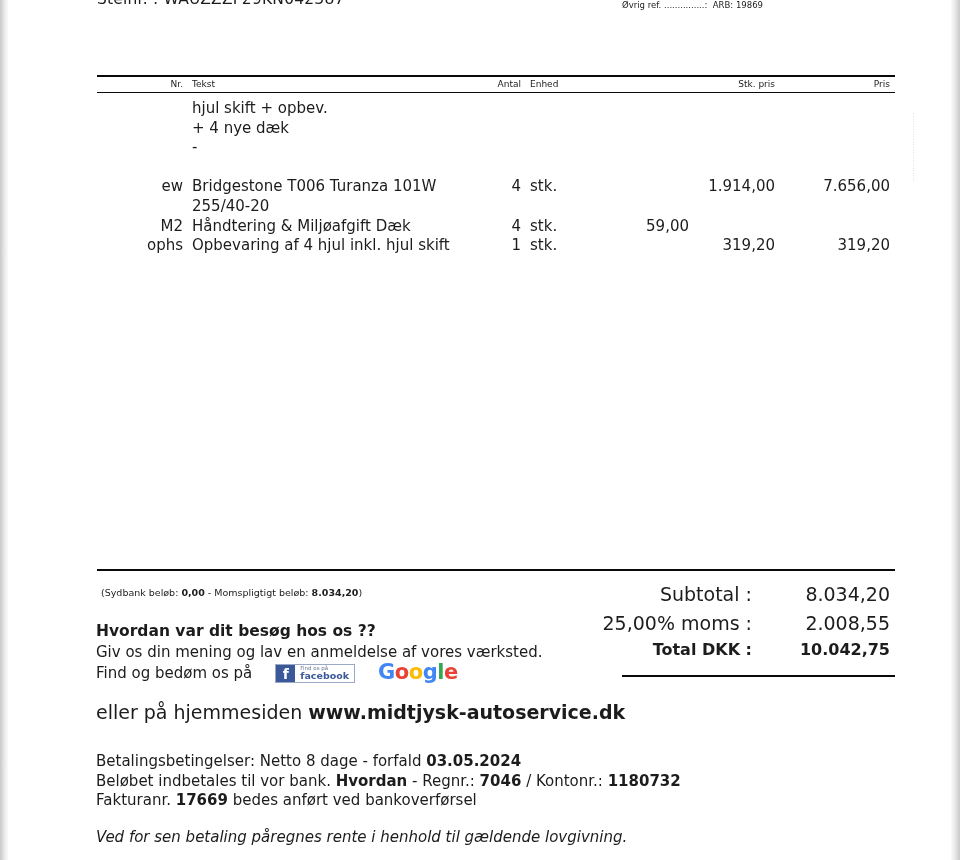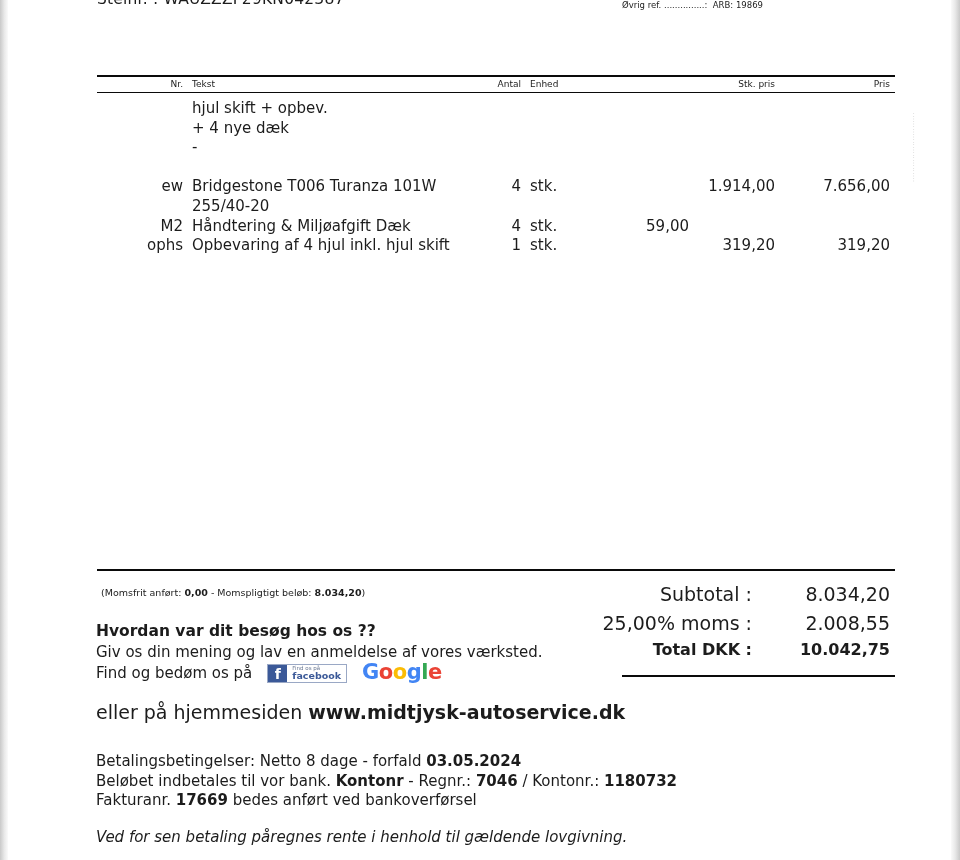--- a/index.html
+++ b/index.html
@@ -43,21 +43,21 @@
   .trow { position:absolute; left:500px; width:390px; display:flex; font-size:19px; }
   .trow .tlabel { flex:1; text-align:right; }
   .trow .tvalue { width:138px; text-align:right; }
   .trow.subtotal { top:583px; }
   .trow.moms     { top:612px; }
   .trow.total    { top:640px; font-size:16px; font-weight:bold; }
   .total-underline { position:absolute; left:622px; top:675px; width:273px; border-top:2px solid #0a0a0a; }
 
   .review-heading { position:absolute; left:96px; top:622px; font-size:15.5px; font-weight:bold; }
   .review-sub     { position:absolute; left:96px; top:643px; font-size:15px; }
-  .rate-line      { position:absolute; left:96px; top:661px; display:flex; align-items:center; gap:15px; font-size:15px; }
+  .rate-line      { position:absolute; left:96px; top:661px; display:flex; align-items:center; gap:23px; font-size:15px; }
 
   .fb-badge { display:flex; align-items:stretch; height:19px; border:1px solid #9aa8c5; background:#fff; }
   .fb-f { width:19px; background:#3b5998; color:#fff; font-weight:bold; font-size:14px;
           display:flex; align-items:flex-end; justify-content:center; line-height:1; padding-bottom:1px; }
   .fb-text { display:flex; flex-direction:column; justify-content:center; padding:0 5px; }
   .fb-find { font-size:5.5px; color:#6b7994; line-height:6px; }
   .fb-brand { font-size:9.5px; font-weight:bold; color:#3b5998; line-height:10px; }
 
   .google-logo { font-size:21px; font-weight:600; letter-spacing:-.5px; position:relative; top:-1px; }
 
@@ -132,21 +132,21 @@
         <span class="c antal">1</span>
         <span class="c enhed">stk.</span>
         <span class="c stk">319,20</span>
         <span class="c pris">319,20</span>
       </div>
     </div>
   </div>
 
   <div class="sep"></div>
 
-  <div class="vat-note"><span>(Momsfrit anført: </span><b>0,00</b><span> - Momspligtigt beløb: </span><b>8.034,20</b><span>)</span></div>
+  <div class="vat-note"><span>(Sydbank beløb: </span><b>0,00</b><span> - Momspligtigt beløb: </span><b>8.034,20</b><span>)</span></div>
 
   <div class="trow subtotal">
     <span class="tlabel">Subtotal :</span>
     <span class="tvalue">8.034,20</span>
   </div>
   <div class="trow moms">
     <span class="tlabel">25,00% moms :</span>
     <span class="tvalue">2.008,55</span>
   </div>
   <div class="trow total">
@@ -164,17 +164,17 @@
       <span class="fb-text">
         <span class="fb-find">Find os på</span>
         <span class="fb-brand">facebook</span>
       </span>
     </span>
     <span class="google-logo"><span style="color:#4285F4">G</span><span style="color:#EA4335">o</span><span style="color:#FBBC05">o</span><span style="color:#4285F4">g</span><span style="color:#34A853">l</span><span style="color:#EA4335">e</span></span>
   </div>
   <div class="website"><span>eller på hjemmesiden </span><b>www.midtjysk-autoservice.dk</b></div>
 
   <div class="payline1"><span>Betalingsbetingelser: Netto 8 dage - forfald </span><b>03.05.2024</b></div>
-  <div class="payline2"><span>Beløbet indbetales til vor bank. </span><b>Kontonr</b><span> - Regnr.: </span><b>7046</b><span> / Kontonr.: </span><b>1180732</b></div>
+  <div class="payline2"><span>Beløbet indbetales til vor bank. </span><b>Hvordan</b><span> - Regnr.: </span><b>7046</b><span> / Kontonr.: </span><b>1180732</b></div>
   <div class="payline3"><span>Fakturanr. </span><b>17669</b><span> bedes anført ved bankoverførsel</span></div>
 
   <div class="late">Ved for sen betaling påregnes rente i henhold til gældende lovgivning.</div>
 </div>
 
 </body></html>

